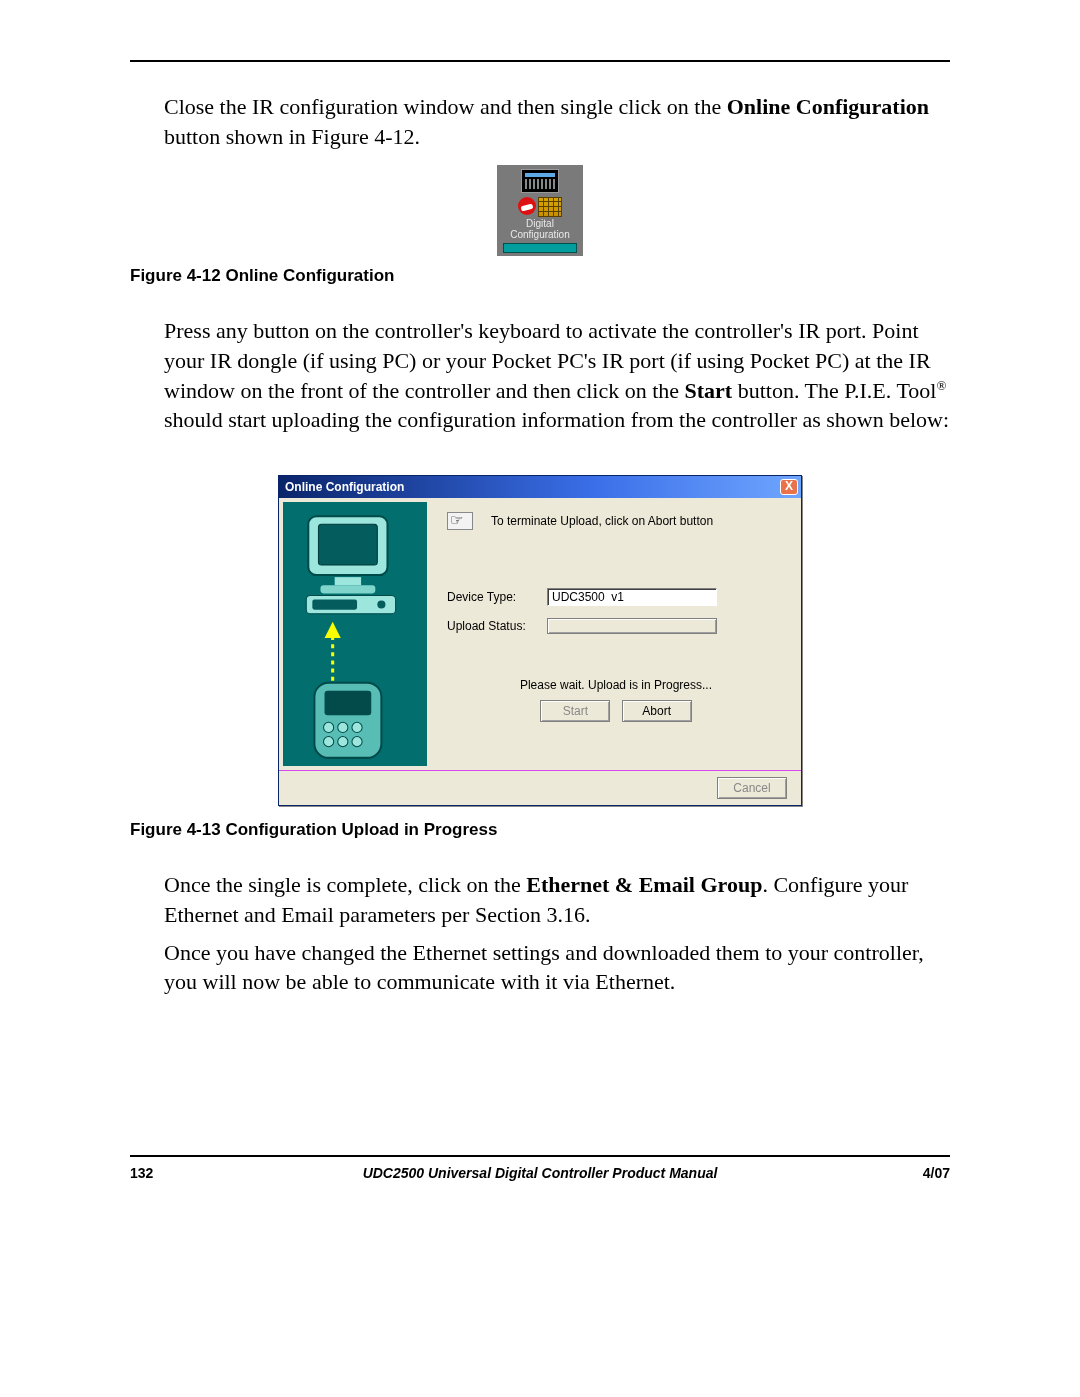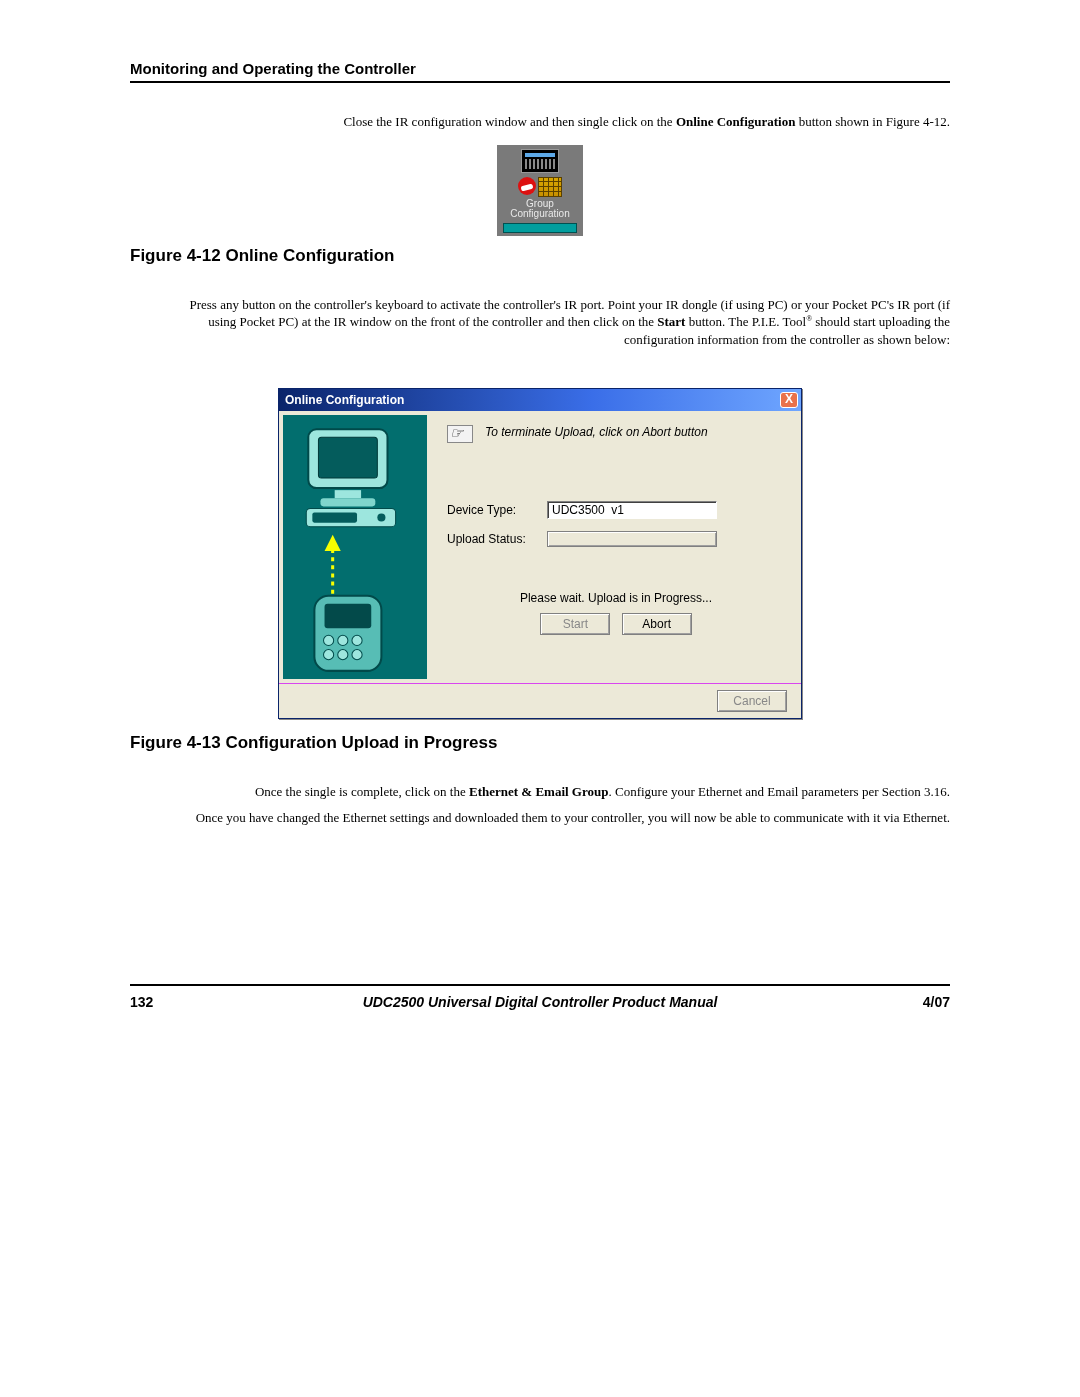--- a/index.html
+++ b/index.html
@@ -22,24 +22,24 @@
     font-size: 15px;
     margin-bottom: 4px;
   }
   hr.top-rule, hr.bottom-rule {
     border: none;
     border-top: 2px solid #000;
     margin: 0 0 30px 0;
   }
   hr.bottom-rule { margin: 30px 0 8px 0; }
   .body-text {
-    font-size: 13px;
+    font-size: 22px;
     line-height: 1.35;
     margin: 0 0 8px 34px;
-    text-align: right;
+    text-align: left;
   }
   .figure-wrap { text-align: center; margin: 14px 0 8px 0; }
   .figure-caption {
     font-family: Arial, Helvetica, sans-serif;
     font-weight: bold;
     font-size: 17px;
     margin: 10px 0 30px 0;
   }
 
   
@@ -142,21 +142,21 @@
   .dlg-graphic {
     width:100%; height:100%;
     background:#026e6e;
     display:block;
   }
   .dlg-right {
     flex:1;
     position:relative;
     padding: 14px 16px 12px 16px;
   }
-  .hint-row { display:flex; align-items:flex-start; gap:12px;font-style:italic; }
+  .hint-row { display:flex; align-items:center; gap:18px; }
   .hint-icon {
     width:26px; height:18px;
     border:1px solid #888;
     background:#f3f3f3;
     position:relative;
     flex-shrink:0;
   }
   .hint-icon::after{
     content:"☞";
     position:absolute; left:2px; top:-2px;
@@ -214,36 +214,35 @@
   .page-footer .mid { flex:1; text-align:center;font-style:italic; }
   .page-footer .dt { width:100px; text-align:right; }
 
   sup.reg { font-size:0.6em; vertical-align:super; }
 </style>
 </head>
 <body>
 
 <div class="page">
 
-  <div class="section-header">Monitoring and Operating the Controller</div>
   <hr class="top-rule">
 
   <p class="body-text">
     <span>Close the IR configuration window and then single click on the </span><b>Online Configuration</b><span> button shown in Figure 4-12.</span>
   </p>
 
   <div class="figure-wrap">
     <div class="oc-fig">
       <div class="oc-top"></div>
       <div class="oc-mid">
         <div class="oc-red"></div>
         <div class="oc-grid"></div>
       </div>
       <div class="oc-label">
-        <span>Group</span><br>
+        <span>Digital</span><br>
         <span>Configuration</span>
       </div>
       <div class="oc-bottom"></div>
     </div>
   </div>
   <div class="figure-caption">Figure 4-12  Online Configuration</div>
 
   <p class="body-text">
     <span>Press any button on the controller's keyboard to activate the controller's IR port. Point your IR dongle (if using PC) or your Pocket PC's IR port (if using Pocket PC) at the IR window on the front of the controller and then click on the </span><b>Start</b><span> button. The P.I.E. Tool</span><sup class="reg">®</sup><span> should start uploading the configuration information from the controller as shown below:</span>
   </p>

